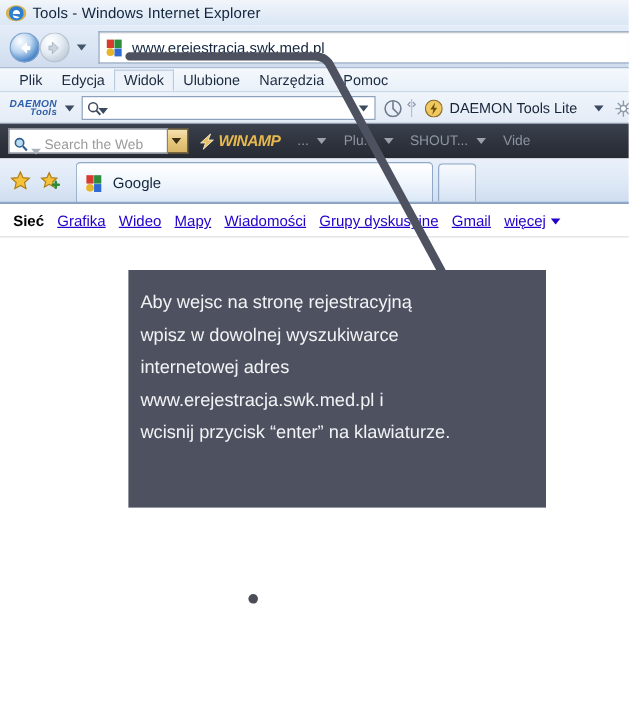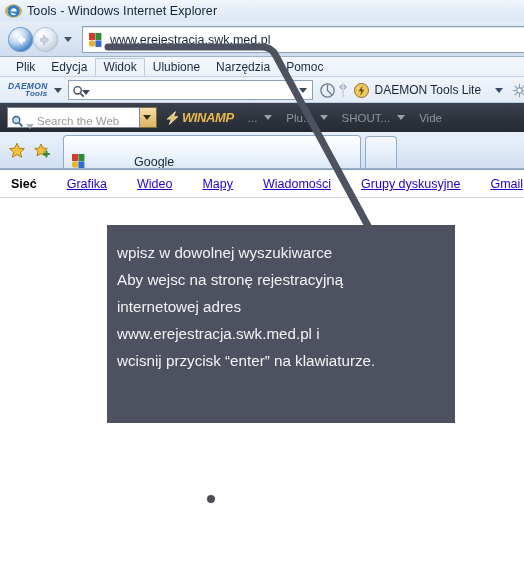--- a/index.html
+++ b/index.html
@@ -121,34 +121,34 @@
     background:linear-gradient(to bottom,#e9f0fa 0%,#dde8f6 55%,#cddcef 100%);
   }
   .tabstrip:after{content:"";position:absolute;left:0;bottom:0;width:524px;height:2px;
     background:linear-gradient(to bottom,#9fb5d0,#7f9ab9);}
   .fav-star{position:absolute;left:8px;top:10px;width:18px;height:18px;}
   .fav-add{position:absolute;left:33px;top:10px;width:18px;height:18px;}
   .tab{
     position:absolute;left:63px;top:3px;width:296px;height:33px;
     background:linear-gradient(to bottom,#ffffff 0%,#f3f8fd 40%,#dbe8f7 100%);
     border:1px solid #8fa8c6;border-bottom:none;border-radius:4px 4px 0 0;
-    display:flex;align-items:flex-end;gap:40px;
+    display:flex;align-items:center;
   }
   .tab .gfav{margin-left:7px;margin-right:7px;}
   .tab .tlabel{font-size:12.5px;color:#14263e;}
   .newtab{
     position:absolute;left:365px;top:4px;width:30px;height:31px;
     background:linear-gradient(to bottom,#f7fafd 0%,#e6eefa 55%,#d6e3f3 100%);
     border:1px solid #93abc8;border-bottom:none;border-radius:4px 4px 0 0;
   }
 
   
   .glinks{
     position:absolute;left:0;top:170px;width:524px;height:28px;
-    background:#ffffff;display:flex;align-items:center;gap:19px;
+    background:#ffffff;display:flex;align-items:center;
   }
   .glinks:after{content:"";position:absolute;left:0;bottom:0;width:524px;height:1px;background:#d7d7d7;}
   .glink{font-size:12.5px;color:#2200cc;text-decoration:underline;margin-left:11px;white-space:nowrap;}
   .glink.first{font-weight:bold;color:#000000;text-decoration:none;margin-left:11px;}
   .gmore{display:flex;align-items:center;margin-left:11px;}
   .gmore .tri{margin-left:4px;border-top-color:#2200cc;border-left-width:4px;border-right-width:4px;border-top-width:5px;}
 
   
   .pagebody{position:absolute;left:0;top:198px;width:524px;height:388px;background:#ffffff;}
 
@@ -356,22 +356,22 @@
   </div>
 
   <div class="pagebody"></div>
 
   <svg class="pointer" viewBox="0 0 524 586">
     <path d="M108 47 L262 47 Q272 47 276 56 L368 226" fill="none" stroke="#4e5260" stroke-width="7" stroke-linecap="round" stroke-linejoin="round"></path>
   </svg>
 
   <div class="callout">
     <div class="inner">
+      <p>Aby wejsc na stronę rejestracyjną</p>
       <p>wpisz w dowolnej wyszukiwarce</p>
-      <p>Aby wejsc na stronę rejestracyjną</p>
       <p>internetowej adres</p>
       <p>www.erejestracja.swk.med.pl i</p>
       <p>wcisnij przycisk “enter” na klawiaturze.</p>
     </div>
   </div>
 
   <div class="dot"></div>
 
 </div>
 

